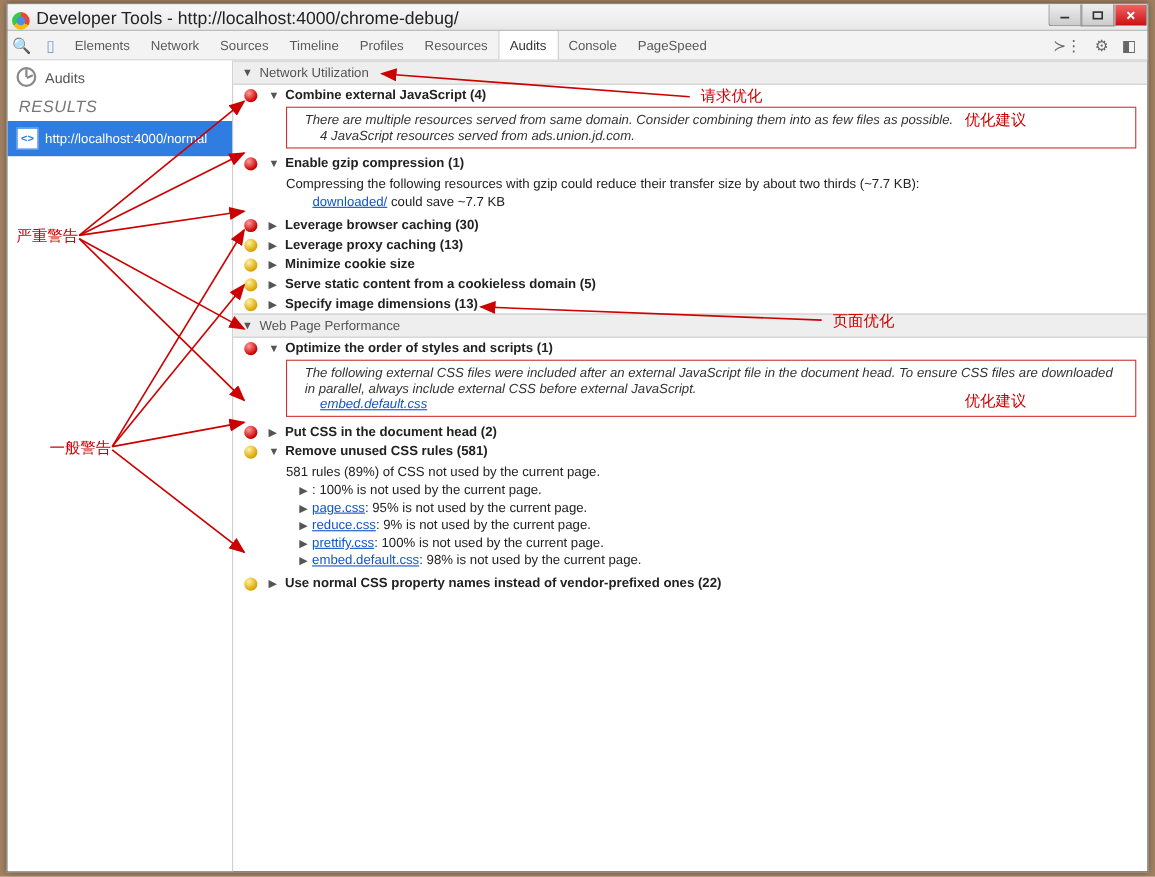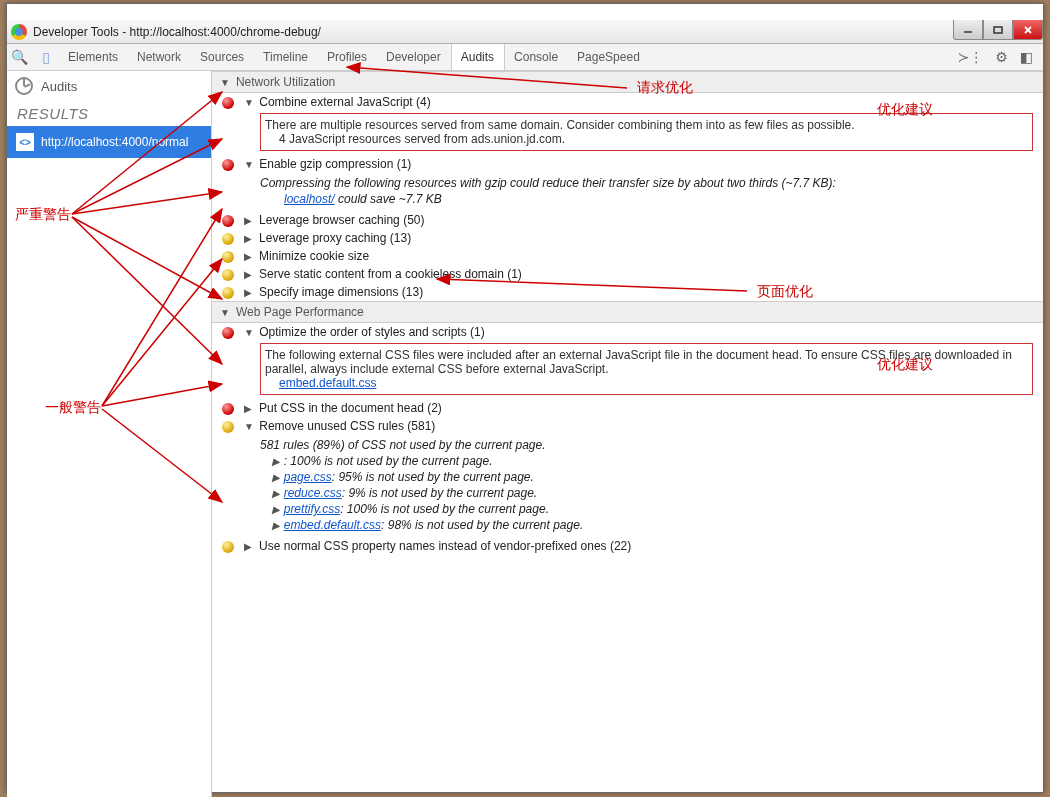--- a/index.html
+++ b/index.html
@@ -3,21 +3,21 @@
 <meta charset="utf-8">
 <style>
   * { margin:0; padding:0; box-sizing:border-box; font-family:"Segoe UI",Arial,sans-serif; }
   body { background:#a08060; width:1050px; height:797px; overflow:hidden; position:relative; }
 
   .window { position:absolute; left:6px; top:3px; width:1038px; height:790px; background:#fff;
             border:1px solid #6a6a6a; box-shadow:0 0 6px rgba(0,0,0,.4); }
 
   
   .titlebar { height:24px; background:linear-gradient(#f8f8f8,#e8e8e8); border-bottom:1px solid #b0b0b0;
-              display:flex; align-items:center; padding:0 4px; font-size:12px; color:#222; position:relative;margin-top:16px; }
+              display:flex; align-items:flex-end; padding:0 4px; font-size:16px; color:#222; position:relative; }
   .titlebar .favicon { width:16px; height:16px; margin-right:6px;
      background:conic-gradient(#e43 0 120deg,#fb0 120deg 240deg,#3c4 240deg 360deg);
      border-radius:50%; position:relative; }
   .titlebar .favicon::after{content:"";position:absolute;inset:4px;background:#4a90e2;border-radius:50%;}
   .winbtns { position:absolute; right:0; top:0; display:flex; height:20px; }
   .winbtn { width:30px; height:20px; border:1px solid #888; border-top:none; display:flex;
             align-items:center; justify-content:center; font-size:10px; color:#333;
             background:linear-gradient(#eee,#ccc); }
   .winbtn:first-child{border-radius:0 0 0 3px;}
   .winbtn.close{ background:linear-gradient(#e66,#c11); color:#fff; border-radius:0 0 3px 0;}
@@ -49,23 +49,23 @@
 
   .content{ flex:1; overflow:auto; font-size:12px; color:#222;}
   .section-hdr{ background:#eee; border-top:1px solid #ccc; border-bottom:1px solid #ccc;
                 padding:3px 8px; color:#555; font-size:12px; display:flex; align-items:center; gap:4px;}
   .tri{display:inline-block;color:#555;font-size:10px;margin-right:2px;}
   .row{display:flex; align-items:flex-start; padding:2px 6px 2px 4px;}
   .dot{width:12px;height:12px;border-radius:50%;margin:2px 10px 0 6px;flex-shrink:0;}
   .dot.red{background:radial-gradient(circle at 35% 30%,#ff9a9a,#c90000 70%);}
   .dot.yellow{background:radial-gradient(circle at 35% 30%,#fff1a0,#d9a400 70%);}
   .row .txt{flex:1;}
-  .row b{font-weight:normal;}
-  .detail{margin:2px 10px 4px 48px; padding:4px 4px; border:1px solid #c33; font-size:12px; color:#333;}
-  .sublist{margin:2px 4px 4px 48px;font-style:italic;}
+  .row b{font-weight:bold;}
+  .detail{margin:2px 10px 4px 48px; padding:4px 16px; border:1px solid #c33; font-size:12px; color:#333;font-style:italic;}
+  .sublist{margin:2px 4px 4px 48px;}
   .sublist div{padding:1px 0;}
   .link{color:#15c; text-decoration:underline; cursor:pointer;}
   .arrow-r{color:#555; font-size:10px; margin-right:4px;}
 
   
   .anno{position:absolute;pointer-events:none;left:0;top:0;width:100%;height:100%;text-align:center;}
   .anno svg{width:100%;height:100%;}
   .anno text{font-size:14px; fill:#c00; font-family:"Microsoft YaHei",sans-serif;}
 </style>
 </head>
@@ -98,21 +98,21 @@
 
   <div class="toolbar">
     <div class="icobtn">🔍</div>
     <div class="icobtn" style="color:#7aa0d8">▯</div>
     <div class="tabs">
       <div class="tab">Elements</div>
       <div class="tab">Network</div>
       <div class="tab">Sources</div>
       <div class="tab">Timeline</div>
       <div class="tab">Profiles</div>
-      <div class="tab">Developer</div>
+      <div class="tab">Resources</div>
       <div class="tab active sep-before">Audits</div>
       <div class="tab sep-before">Console</div>
       <div class="tab">PageSpeed</div>
     </div>
     <div class="right">
       <span>≻⋮</span>
       <span>⚙</span>
       <span>◧</span>
     </div>
   </div>
@@ -146,39 +146,39 @@
         <div style="padding-left:14px">4 JavaScript resources served from ads.union.jd.com.</div>
       </div>
 
       <div class="row">
         <span class="dot red"></span>
         <span class="txt"><span class="tri">▼</span> <b>Enable gzip compression (1)</b></span>
       </div>
       <div class="sublist">
         <div>Compressing the following resources with gzip could reduce their transfer size by about two thirds (~7.7 KB):</div>
         <div style="padding-left:24px">
-          <span class="link">localhost/</span><span> could save ~7.7 KB</span>
+          <span class="link">downloaded/</span><span> could save ~7.7 KB</span>
         </div>
       </div>
 
       <div class="row">
         <span class="dot red"></span>
-        <span class="txt"><span class="arrow-r">▶</span> <b>Leverage browser caching (50)</b></span>
+        <span class="txt"><span class="arrow-r">▶</span> <b>Leverage browser caching (30)</b></span>
       </div>
       <div class="row">
         <span class="dot yellow"></span>
         <span class="txt"><span class="arrow-r">▶</span> <b>Leverage proxy caching (13)</b></span>
       </div>
       <div class="row">
         <span class="dot yellow"></span>
         <span class="txt"><span class="arrow-r">▶</span> <b>Minimize cookie size</b></span>
       </div>
       <div class="row">
         <span class="dot yellow"></span>
-        <span class="txt"><span class="arrow-r">▶</span> <b>Serve static content from a cookieless domain (1)</b></span>
+        <span class="txt"><span class="arrow-r">▶</span> <b>Serve static content from a cookieless domain (5)</b></span>
       </div>
       <div class="row">
         <span class="dot yellow"></span>
         <span class="txt"><span class="arrow-r">▶</span> <b>Specify image dimensions (13)</b></span>
       </div>
 
       <div class="section-hdr">
         <span class="tri">▼</span>
         <span>Web Page Performance</span>
       </div>

